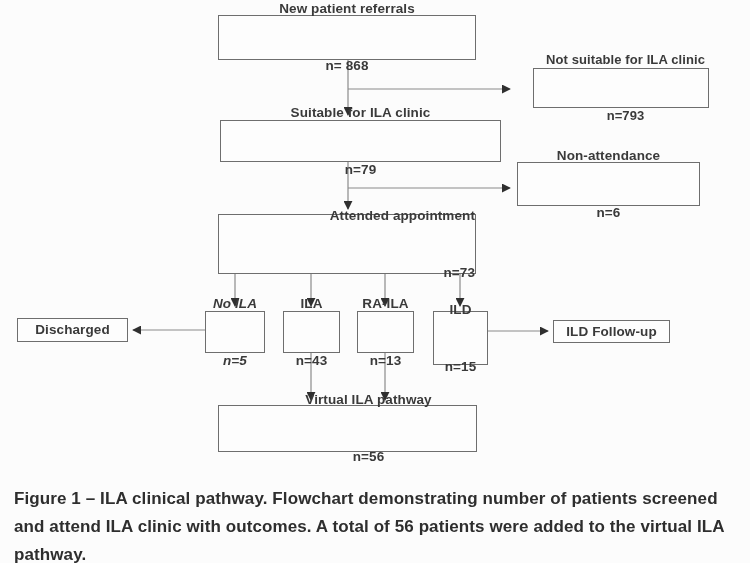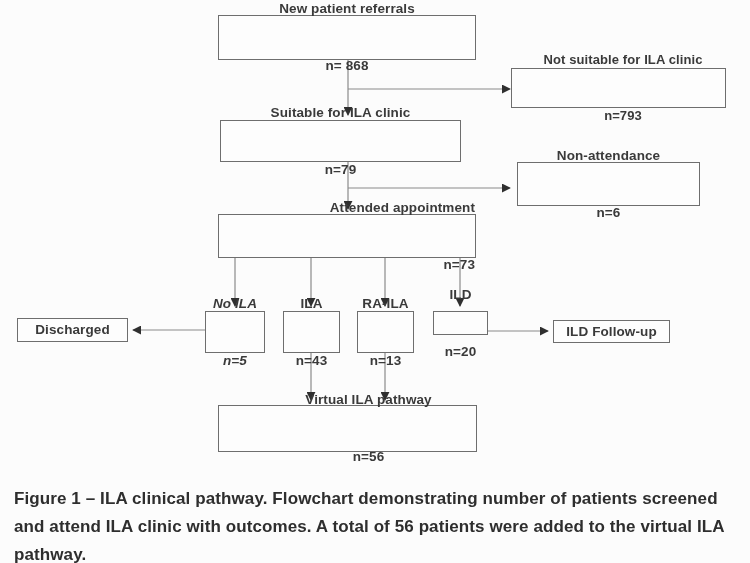--- a/index.html
+++ b/index.html
@@ -82,58 +82,58 @@
       <line x1="311" y1="353" x2="311" y2="400" marker-end="url(#arrow)"></line>
       <line x1="385" y1="353" x2="385" y2="400" marker-end="url(#arrow)"></line>
     </g>
   </svg>
 
   <div class="node" style="left:218px; top:15px; width:258px; height:45px;">
     <span>New patient referrals</span>
     <span>n= 868</span>
   </div>
 
-  <div class="node" style="left:511px; top:68px; width:215px; height:40px; font-size:13px;padding-left:9px;">
+  <div class="node" style="left:533px; top:68px; width:176px; height:40px; font-size:13px;padding-left:9px;">
     <span>Not suitable for ILA clinic</span>
     <span>n=793</span>
   </div>
 
-  <div class="node" style="left:220px; top:120px; width:241px; height:42px;">
+  <div class="node" style="left:220px; top:120px; width:281px; height:42px;">
     <span>Suitable for ILA clinic</span>
     <span>n=79</span>
   </div>
 
   <div class="node" style="left:517px; top:162px; width:183px; height:44px;">
     <span>Non-attendance</span>
     <span>n=6</span>
   </div>
 
-  <div class="node" style="left:218px; top:214px; width:258px; height:44px;align-items:flex-end;">
+  <div class="node" style="left:218px; top:214px; width:258px; height:60px;align-items:flex-end;">
     <span>Attended appointment</span>
     <span>n=73</span>
   </div>
 
   <div class="node" style="left:205px; top:311px; width:60px; height:42px;font-style:italic;">
     <span>No ILA</span>
     <span>n=5</span>
   </div>
 
   <div class="node" style="left:283px; top:311px; width:57px; height:42px;justify-content:center;">
     <span>ILA</span>
     <span>n=43</span>
   </div>
 
   <div class="node" style="left:357px; top:311px; width:57px; height:42px;text-align:center;">
     <span>RA-ILA</span>
     <span>n=13</span>
   </div>
 
-  <div class="node" style="left:433px; top:311px; width:55px; height:24px;">
+  <div class="node" style="left:433px; top:311px; width:55px; height:54px;">
     <span>ILD</span>
-    <span>n=20</span>
+    <span>n=15</span>
   </div>
 
   <div class="node" style="left:553px; top:320px; width:117px; height:23px;">
     <span>ILD Follow-up</span>
   </div>
 
   <div class="node" style="left:17px; top:318px; width:111px; height:24px;">
     <span>Discharged</span>
   </div>
 

